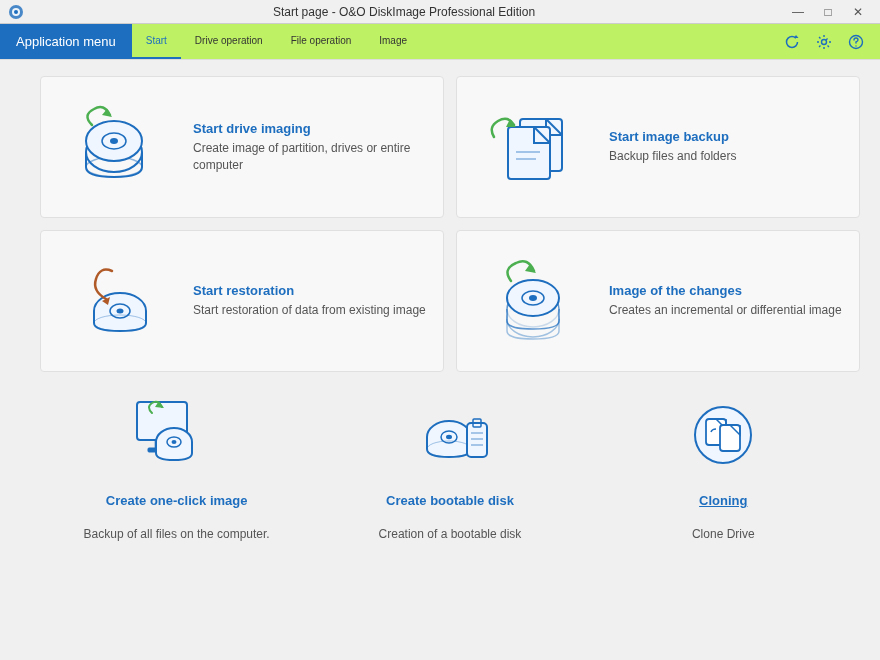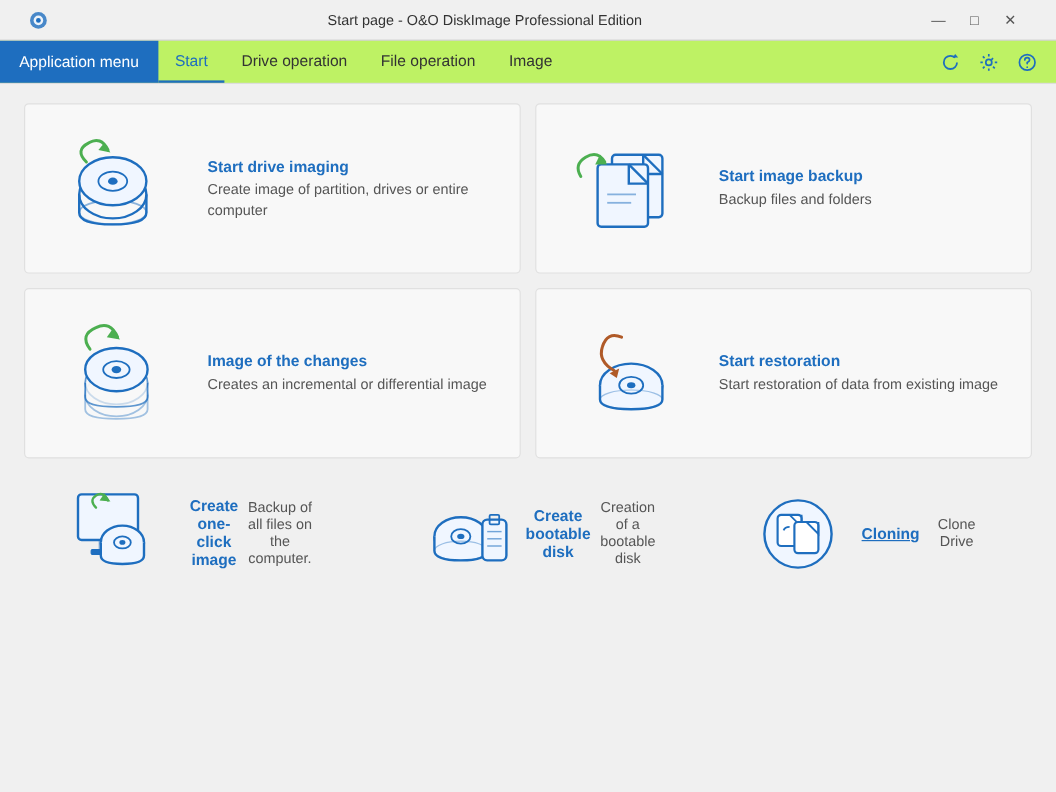--- a/index.html
+++ b/index.html
@@ -12,22 +12,22 @@
       font-size: 13px;
       color: #333;
     }
 
     
     .title-bar {
       display: flex;
       align-items: center;
       justify-content: space-between;
       background: #f0f0f0;
-      height: 34px;
-      padding: 0 24px;
+      height: 24px;
+      padding: 0 8px;
       border-bottom: 1px solid #ccc;
     }
     .title-bar-title {
       flex: 1;
       text-align: center;
       font-size: 12px;
       color: #333;
     }
     .title-bar-controls {
       display: flex;
@@ -64,21 +64,21 @@
       cursor: pointer;
       font-family: 'Segoe UI', Arial, sans-serif;
       white-space: nowrap;
     }
     .nav-item {
       padding: 0 14px;
       height: 100%;
       display: flex;
       align-items: center;
       cursor: pointer;
-      font-size: 13px;
+      font-size: 10px;
       color: #333;
       border-bottom: 2px solid transparent;
     }
     .nav-item.active {
       border-bottom: 2px solid #1e6ebf;
       color: #1e6ebf;
     }
     .nav-spacer { flex: 1; }
     .nav-icons {
       display: flex;
@@ -101,20 +101,21 @@
     }
 
     
     .main-content {
       padding: 16px 20px;
       background: #f0f0f0;
       height: calc(660px - 28px - 36px);
       display: flex;
       flex-direction: column;
       gap: 12px;
+      margin-left: 20px;
     }
 
     
     .card-grid {
       display: grid;
       grid-template-columns: 1fr 1fr;
       gap: 12px;
       flex: 0 0 auto;
     }
     .card {
@@ -149,23 +150,23 @@
 
     
     .bottom-row {
       display: flex;
       justify-content: space-around;
       align-items: flex-start;
       padding: 10px 0 0 0;
     }
     .bottom-item {
       display: flex;
-      flex-direction: row;
-      align-items: center;
-      gap: 8px;
+      flex-direction: column;
+      align-items: center;
+      gap: 19px;
       cursor: pointer;
       width: 200px;
     }
     .bottom-item-icon {
       width: 90px;
       height: 80px;
       display: flex;
       align-items: center;
       justify-content: center;
     }
@@ -293,60 +294,60 @@
       <div class="card-text">
         <div class="card-title">Start image backup</div>
         <div class="card-desc">Backup files and folders</div>
       </div>
     </div>
 
     <div class="card">
       <div class="card-icon">
         <svg width="110" height="100" viewBox="0 0 110 100">
 
-          <ellipse cx="55" cy="68" rx="26" ry="18" fill="none" stroke="#1e6ebf" stroke-width="1.5" opacity="0.4"></ellipse>
-          <path d="M29 68 L29 80 Q29 88 55 88 Q81 88 81 80 L81 68" fill="none" stroke="#1e6ebf" stroke-width="1.5" opacity="0.4"></path>
-
-          <ellipse cx="55" cy="58" rx="26" ry="18" fill="#f8f8f8" stroke="#1e6ebf" stroke-width="1.5" opacity="0.7"></ellipse>
-          <path d="M29 58 L29 70 Q29 78 55 78 Q81 78 81 70 L81 58" fill="#f8f8f8" stroke="#1e6ebf" stroke-width="1.5" opacity="0.7"></path>
-
-          <ellipse cx="55" cy="47" rx="26" ry="18" fill="#f0f6ff" stroke="#1e6ebf" stroke-width="2"></ellipse>
-          <ellipse cx="55" cy="47" rx="11" ry="7" fill="none" stroke="#1e6ebf" stroke-width="1.5"></ellipse>
-          <ellipse cx="55" cy="47" rx="4" ry="3" fill="#1e6ebf"></ellipse>
-
-          <path d="M33 30 Q24 18 38 12 Q50 6 56 20" fill="none" stroke="#4caf50" stroke-width="2.5" stroke-linecap="round"></path>
-          <polygon points="52,13 58,22 47,20" fill="#4caf50"></polygon>
-        </svg>
-      </div>
-      <div class="card-text">
-        <div class="card-title">Image of the changes</div>
-        <div class="card-desc">Creates an incremental or differential image</div>
-      </div>
-    </div>
-
-    <div class="card">
-      <div class="card-icon">
-        <svg width="110" height="100" viewBox="0 0 110 100">
-
           <ellipse cx="58" cy="60" rx="26" ry="18" fill="#f0f6ff" stroke="#1e6ebf" stroke-width="2"></ellipse>
           <path d="M32 60 L32 72 Q32 80 58 80 Q84 80 84 72 L84 60" fill="#f0f6ff" stroke="#1e6ebf" stroke-width="2"></path>
           <ellipse cx="58" cy="72" rx="26" ry="8" fill="none" stroke="#1e6ebf" stroke-width="1" opacity="0.4"></ellipse>
           <ellipse cx="58" cy="60" rx="10" ry="7" fill="none" stroke="#1e6ebf" stroke-width="1.5"></ellipse>
           <ellipse cx="58" cy="60" rx="3.5" ry="2.5" fill="#1e6ebf"></ellipse>
 
           <path d="M50 20 Q38 15 34 28 Q30 40 44 48" fill="none" stroke="#b05a28" stroke-width="2.5" stroke-linecap="round"></path>
           <polygon points="40,50 48,46 46,54" fill="#b05a28"></polygon>
         </svg>
       </div>
       <div class="card-text">
         <div class="card-title">Start restoration</div>
         <div class="card-desc">Start restoration of data from existing image</div>
       </div>
     </div>
 
+    <div class="card">
+      <div class="card-icon">
+        <svg width="110" height="100" viewBox="0 0 110 100">
+
+          <ellipse cx="55" cy="68" rx="26" ry="18" fill="none" stroke="#1e6ebf" stroke-width="1.5" opacity="0.4"></ellipse>
+          <path d="M29 68 L29 80 Q29 88 55 88 Q81 88 81 80 L81 68" fill="none" stroke="#1e6ebf" stroke-width="1.5" opacity="0.4"></path>
+
+          <ellipse cx="55" cy="58" rx="26" ry="18" fill="#f8f8f8" stroke="#1e6ebf" stroke-width="1.5" opacity="0.7"></ellipse>
+          <path d="M29 58 L29 70 Q29 78 55 78 Q81 78 81 70 L81 58" fill="#f8f8f8" stroke="#1e6ebf" stroke-width="1.5" opacity="0.7"></path>
+
+          <ellipse cx="55" cy="47" rx="26" ry="18" fill="#f0f6ff" stroke="#1e6ebf" stroke-width="2"></ellipse>
+          <ellipse cx="55" cy="47" rx="11" ry="7" fill="none" stroke="#1e6ebf" stroke-width="1.5"></ellipse>
+          <ellipse cx="55" cy="47" rx="4" ry="3" fill="#1e6ebf"></ellipse>
+
+          <path d="M33 30 Q24 18 38 12 Q50 6 56 20" fill="none" stroke="#4caf50" stroke-width="2.5" stroke-linecap="round"></path>
+          <polygon points="52,13 58,22 47,20" fill="#4caf50"></polygon>
+        </svg>
+      </div>
+      <div class="card-text">
+        <div class="card-title">Image of the changes</div>
+        <div class="card-desc">Creates an incremental or differential image</div>
+      </div>
+    </div>
+
   </div>
 
   <div class="bottom-row">
 
     <div class="bottom-item">
       <div class="bottom-item-icon">
         <svg width="90" height="75" viewBox="0 0 90 75">
 
           <rect x="5" y="5" width="50" height="38" rx="3" fill="#f0f6ff" stroke="#1e6ebf" stroke-width="2"></rect>
           <rect x="22" y="43" width="16" height="8" fill="#1e6ebf" opacity="0.3"></rect>

